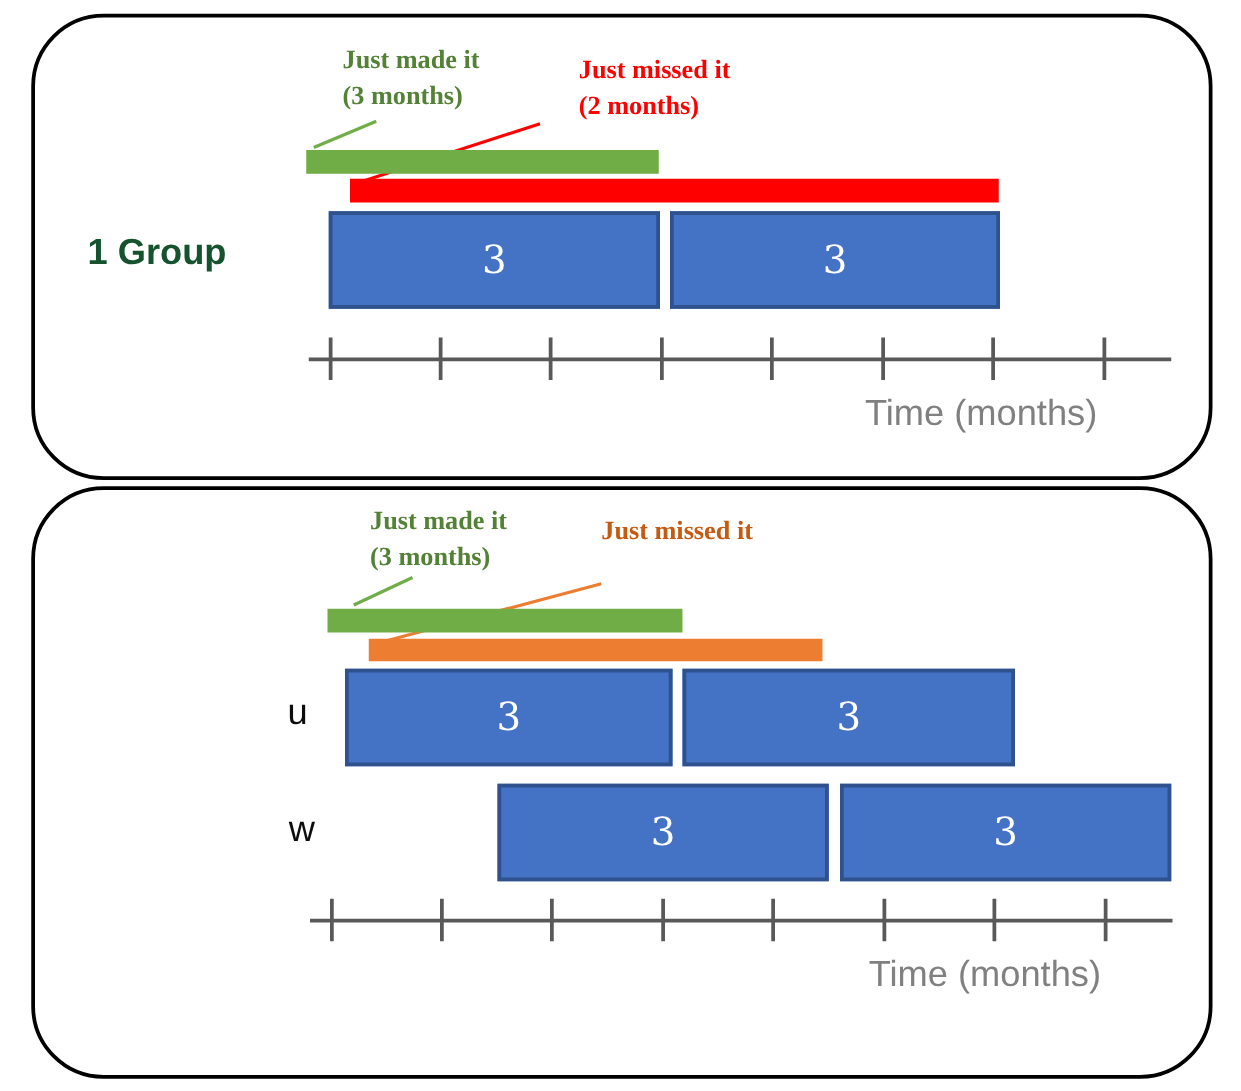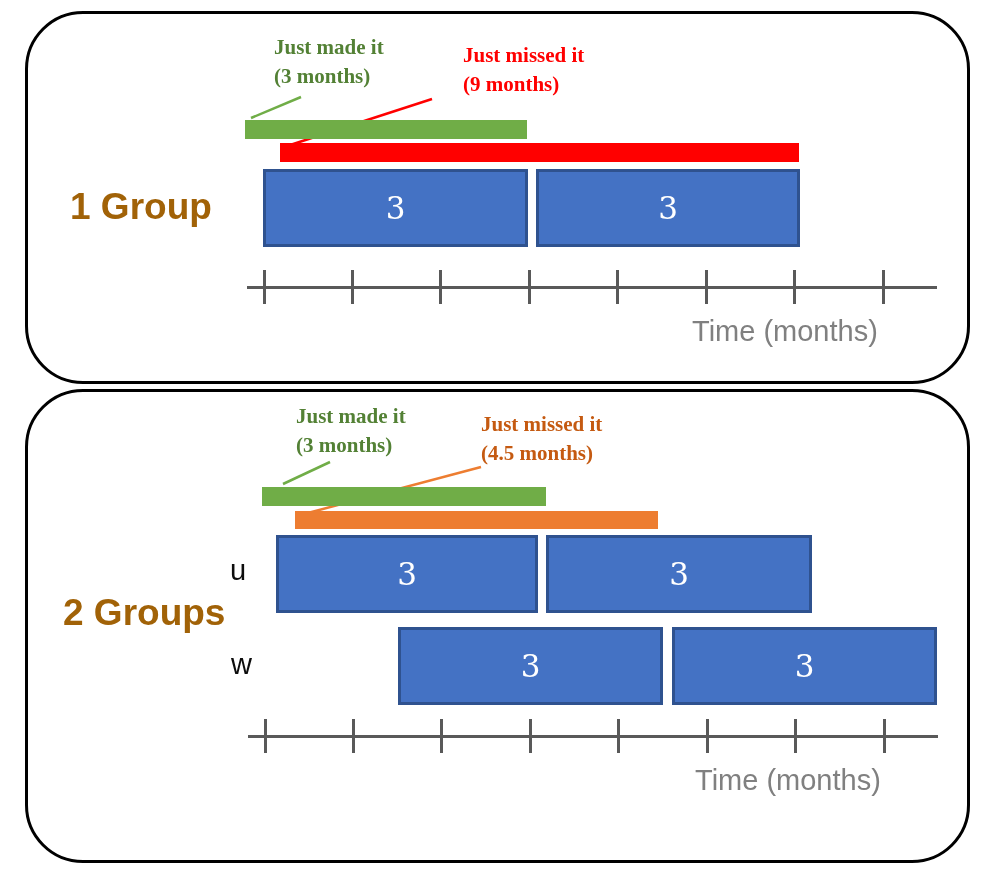--- a/index.html
+++ b/index.html
@@ -37,23 +37,23 @@
   .ann-made-2   { color: var(--made-text, #538135); }
   .ann-missed-2 { color: var(--missed-text-2, #c55a11); }
 
   .bar { position: absolute; }
   .bar-made   { background: var(--made-bar, #70ad47); }
   .bar-missed-1 { background: var(--missed-bar-1, #ff0000); }
   .bar-missed-2 { background: var(--missed-bar-2, #ed7d31); }
 
   .group-title {
     position: absolute;
-    font-size: 37px;
+    font-size: 29px;
     font-weight: bold;
-    color: #a16207;
+    color: #14532d;
     white-space: nowrap;
   }
   .row-label {
     position: absolute;
     font-size: 29px;
     color: #0d0d0d;
   }
 
   .duration-box {
     position: absolute;
@@ -99,21 +99,21 @@
 
   <div id="panel1" class="panel"></div>
 
   <div class="ann-text ann-made-1" style="left:274px; top:33px;">
     <div>Just made it</div>
     <div>(3 months)</div>
   </div>
 
   <div class="ann-text ann-missed-1" style="left:463px; top:41px;">
     <div>Just missed it</div>
-    <div>(9 months)</div>
+    <div>(2 months)</div>
   </div>
 
   <svg class="leaders" width="993" height="873">
     <line x1="301" y1="97" x2="251" y2="118" stroke-width="2.5" stroke="#70AD47"></line>
     <line x1="432" y1="99" x2="287" y2="146" stroke-width="2.5" stroke="#FF0000"></line>
     <line x1="330" y1="462" x2="283" y2="484" stroke-width="2.5" stroke="#70AD47"></line>
     <line x1="481" y1="467" x2="304" y2="514" stroke-width="2.5" stroke="#ED7D31"></line>
   </svg>
 
   <div class="bar bar-made" style="left:245px; top:120px; width:282px; height:19px;"></div>
@@ -144,27 +144,25 @@
 
   <div id="panel2" class="panel"></div>
 
   <div class="ann-text ann-made-2" style="left:296px; top:402px;">
     <div>Just made it</div>
     <div>(3 months)</div>
   </div>
 
   <div class="ann-text ann-missed-2" style="left:481px; top:410px;">
     <div>Just missed it</div>
-    <div>(4.5 months)</div>
   </div>
 
   <div class="bar bar-made" style="left:262px; top:487px; width:284px; height:19px;"></div>
   <div class="bar bar-missed-2" style="left:295px; top:511px; width:363px; height:18px;"></div>
 
-  <div class="group-title" style="left:63px; top:592px;">2 Groups</div>
 
   <div class="row-label" style="left:230px; top:554px;">u</div>
   <div class="duration-box" style="left:276px; top:535px; width:262px; height:78px;">
     <span>3</span>
   </div>
   <div class="duration-box" style="left:546px; top:535px; width:266px; height:78px;">
     <span>3</span>
   </div>
 
   <div class="row-label" style="left:231px; top:648px;">w</div>

